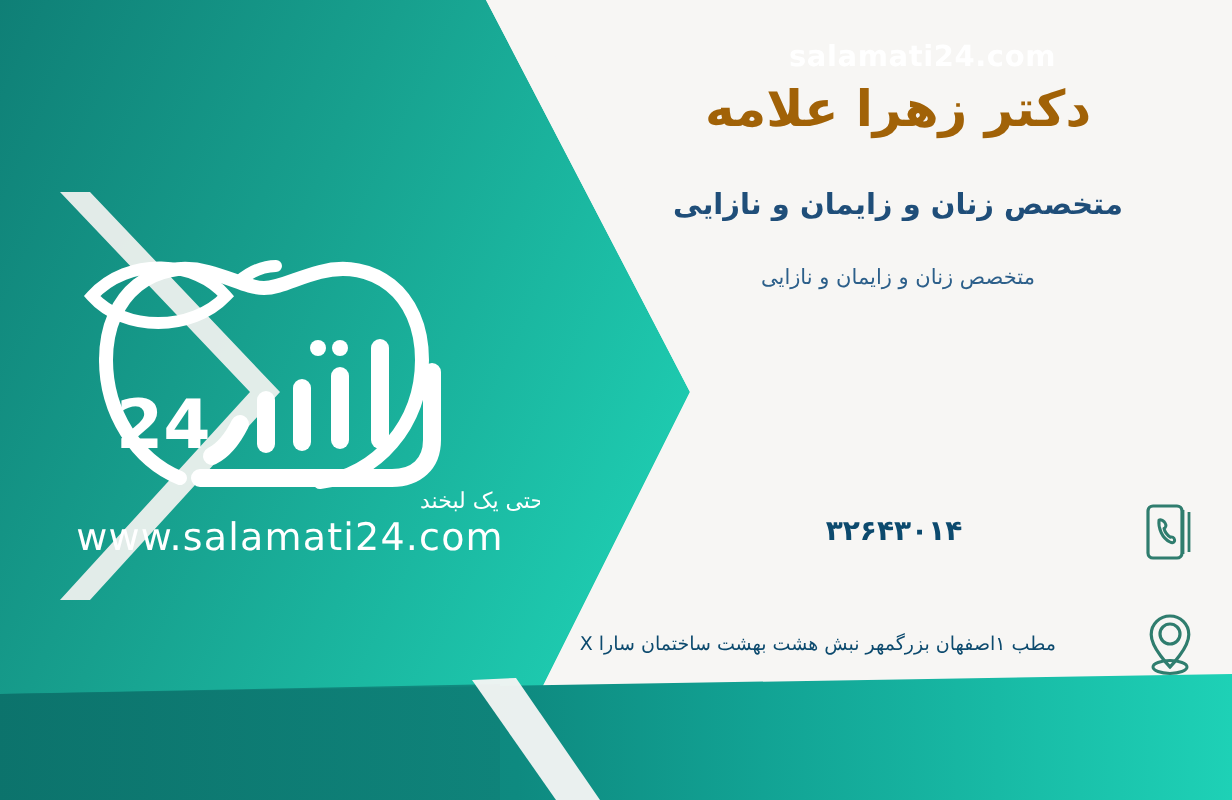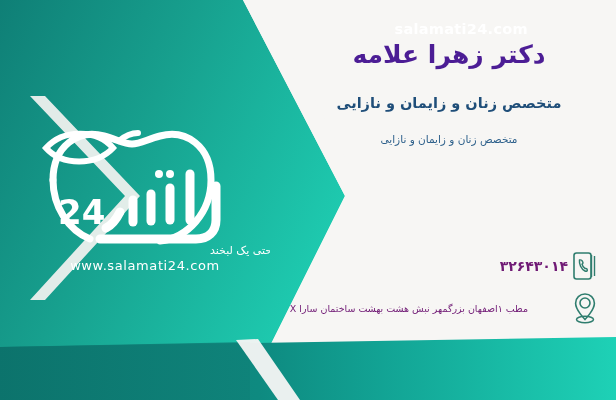--- a/index.html
+++ b/index.html
@@ -40,42 +40,42 @@
     left: 0;
     top: 0;
   }
   #logo-url {
     position: absolute;
     left: 0;
     top: 150px;
     width: 250px;
     text-align: center;
     color: #ffffff;
-    font-size: 13px;
+    font-size: 19px;
     letter-spacing: 0.6px;
     font-family: "DejaVu Sans", sans-serif;
   }
 
   
   #info {
     position: absolute;
     right: 0;
     top: 0;
     width: 330px;
     height: 337px;
     z-index: 6;
     direction: rtl;
   }
   #doctor-name {
     position: absolute;
     right: 22px;
     top: 40px;
     width: 290px;
     text-align: center;
-    color: #4c1d95;
+    color: #a16207;
     font-size: 25px;
     font-weight: bold;
     direction: rtl;
     white-space: nowrap;
   }
   #specialty-main {
     position: absolute;
     right: 22px;
     top: 95px;
     width: 290px;
@@ -100,33 +100,34 @@
 
   .contact-row {
     position: absolute;
     right: 14px;
     display: flex;
     align-items: center;
     justify-content: flex-start;
     direction: rtl;
   }
   #phone-row { top: 248px; width: 300px; }
-  #address-row { top: 290px; width: 300px; gap: 40px; }
+  #address-row { top: 304px; width: 300px; gap: 40px; }
 
   .contact-icon {
     width: 34px;
     height: 36px;
     flex: 0 0 34px;
     display: flex;
     align-items: center;
     justify-content: center;
   }
   .contact-text {
     flex: 1 1 auto;
-    color: #701a75;
+    text-align: center;
+    color: #0c4a6e;
     direction: rtl;
     white-space: nowrap;
   }
   #phone-number {
     font-size: 14px;
     font-weight: bold;
     letter-spacing: 0.5px;
     padding-left: 24px;
   }
   #address-text {

